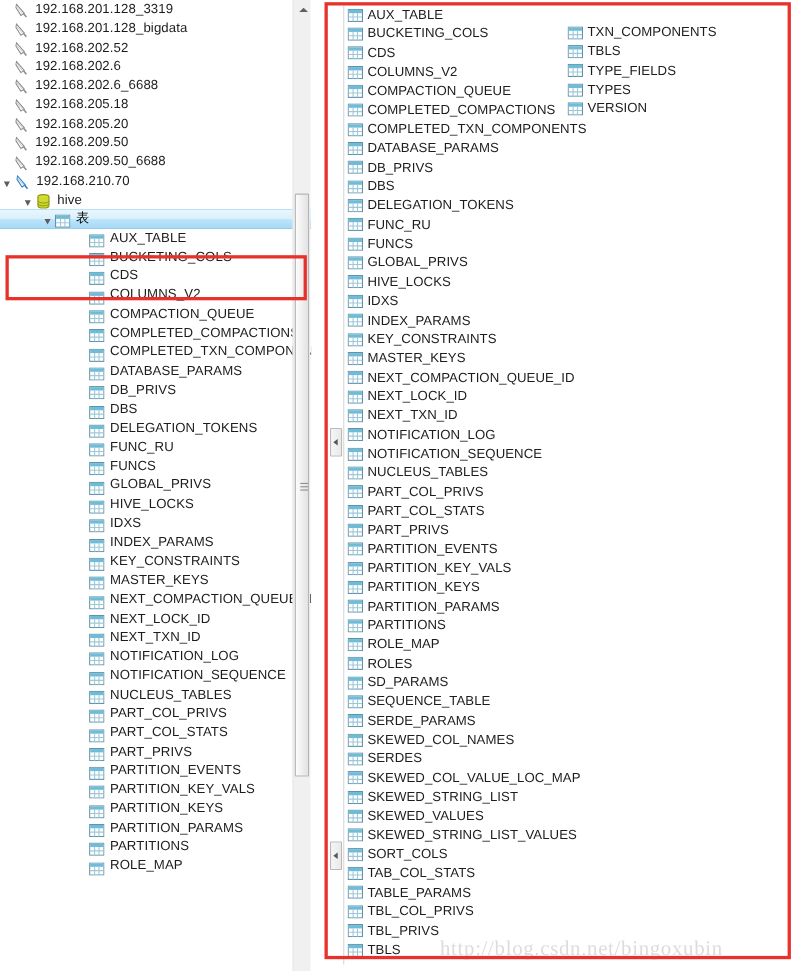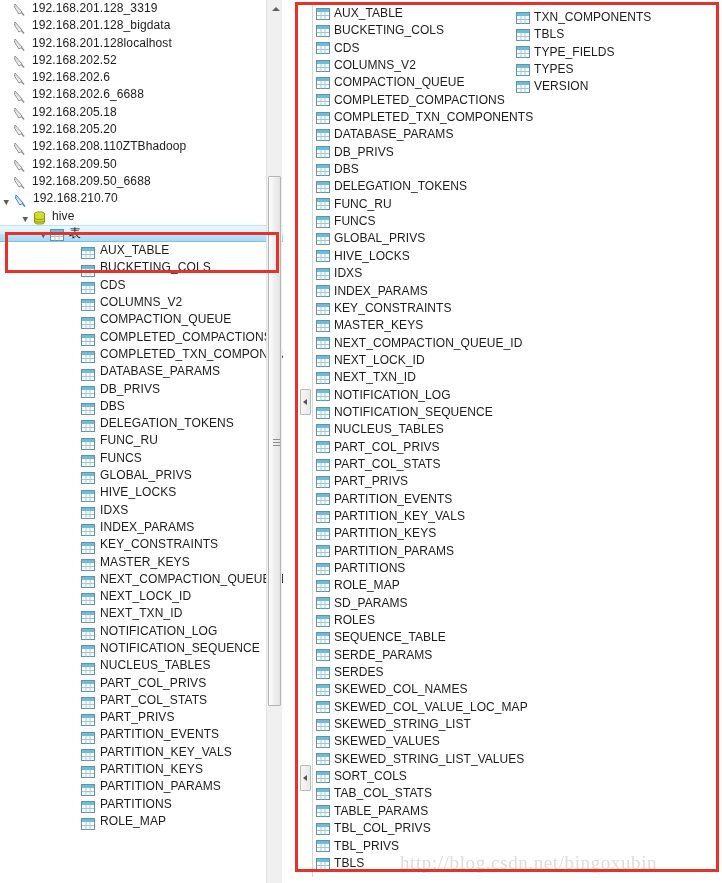--- a/index.html
+++ b/index.html
@@ -104,21 +104,21 @@
     position:absolute;left:2px;top:760px;width:9px;height:24px;
     background:linear-gradient(to right,#f6f6f6,#e9e9e9);
     border:1px solid #b9b9b9;border-radius:1px;
   }
   .rp-splitter2 i{
     position:absolute;left:2px;top:9px;width:0;height:0;
     border-top:3px solid transparent;border-bottom:3px solid transparent;
     border-right:4px solid #555;
   }
   .rp-colA{position:absolute;left:18px;top:0;width:210px;}
-  .rp-colB{position:absolute;left:218px;top:4px;width:200px;}
+  .rp-colB{position:absolute;left:218px;top:16px;width:200px;}
   .rp-row{
     height:17.35px;line-height:17.35px;display:flex;align-items:center;
     white-space:nowrap;
   }
   .rp-row .lbl{font-size:12px;color:#1c1c1c;letter-spacing:0.05px;}
   .rp-row .ic{margin-right:4px;}
 
   
   .watermark{
     position:absolute;left:400px;top:852px;z-index:30;
@@ -161,31 +161,20 @@
         </div>
         <div class="tree-row">
           <span style="flex: 0 0 auto; width: 12px; height: 1px;"></span>
           <span class="ic ic-conn">
             <svg width="15" height="14" viewBox="0 0 15 14">
               <path d="M3 1 L10 9 L7 11 L2.5 4 Z" fill="#ffffff" stroke="#8d8d8d" stroke-width="1"></path>
               <path d="M9.5 9.5 L12 12.5" stroke="#8d8d8d" stroke-width="1.4" fill="none"></path>
               <path d="M2.6 2.4 L8.6 9.4" stroke="#c8c8c8" stroke-width="0.8" fill="none"></path>
             </svg>
           </span>
-          <span class="lbl">192.168.201.128localhost</span>
-        </div>
-        <div class="tree-row">
-          <span style="flex: 0 0 auto; width: 12px; height: 1px;"></span>
-          <span class="ic ic-conn">
-            <svg width="15" height="14" viewBox="0 0 15 14">
-              <path d="M3 1 L10 9 L7 11 L2.5 4 Z" fill="#ffffff" stroke="#8d8d8d" stroke-width="1"></path>
-              <path d="M9.5 9.5 L12 12.5" stroke="#8d8d8d" stroke-width="1.4" fill="none"></path>
-              <path d="M2.6 2.4 L8.6 9.4" stroke="#c8c8c8" stroke-width="0.8" fill="none"></path>
-            </svg>
-          </span>
           <span class="lbl">192.168.202.52</span>
         </div>
         <div class="tree-row">
           <span style="flex: 0 0 auto; width: 12px; height: 1px;"></span>
           <span class="ic ic-conn">
             <svg width="15" height="14" viewBox="0 0 15 14">
               <path d="M3 1 L10 9 L7 11 L2.5 4 Z" fill="#ffffff" stroke="#8d8d8d" stroke-width="1"></path>
               <path d="M9.5 9.5 L12 12.5" stroke="#8d8d8d" stroke-width="1.4" fill="none"></path>
               <path d="M2.6 2.4 L8.6 9.4" stroke="#c8c8c8" stroke-width="0.8" fill="none"></path>
             </svg>
@@ -217,31 +206,20 @@
         <div class="tree-row">
           <span style="flex: 0 0 auto; width: 12px; height: 1px;"></span>
           <span class="ic ic-conn">
             <svg width="15" height="14" viewBox="0 0 15 14">
               <path d="M3 1 L10 9 L7 11 L2.5 4 Z" fill="#ffffff" stroke="#8d8d8d" stroke-width="1"></path>
               <path d="M9.5 9.5 L12 12.5" stroke="#8d8d8d" stroke-width="1.4" fill="none"></path>
               <path d="M2.6 2.4 L8.6 9.4" stroke="#c8c8c8" stroke-width="0.8" fill="none"></path>
             </svg>
           </span>
           <span class="lbl">192.168.205.20</span>
-        </div>
-        <div class="tree-row">
-          <span style="flex: 0 0 auto; width: 12px; height: 1px;"></span>
-          <span class="ic ic-conn">
-            <svg width="15" height="14" viewBox="0 0 15 14">
-              <path d="M3 1 L10 9 L7 11 L2.5 4 Z" fill="#ffffff" stroke="#8d8d8d" stroke-width="1"></path>
-              <path d="M9.5 9.5 L12 12.5" stroke="#8d8d8d" stroke-width="1.4" fill="none"></path>
-              <path d="M2.6 2.4 L8.6 9.4" stroke="#c8c8c8" stroke-width="0.8" fill="none"></path>
-            </svg>
-          </span>
-          <span class="lbl">192.168.208.110ZTBhadoop</span>
         </div>
         <div class="tree-row">
           <span style="flex: 0 0 auto; width: 12px; height: 1px;"></span>
           <span class="ic ic-conn">
             <svg width="15" height="14" viewBox="0 0 15 14">
               <path d="M3 1 L10 9 L7 11 L2.5 4 Z" fill="#ffffff" stroke="#8d8d8d" stroke-width="1"></path>
               <path d="M9.5 9.5 L12 12.5" stroke="#8d8d8d" stroke-width="1.4" fill="none"></path>
               <path d="M2.6 2.4 L8.6 9.4" stroke="#c8c8c8" stroke-width="0.8" fill="none"></path>
             </svg>
           </span>
@@ -1049,71 +1027,71 @@
             <span class="lbl">ROLE_MAP</span>
           </div>
           <div class="rp-row">
             <span class="ic ic-tbl"><svg width="14" height="12" viewBox="0 0 14 12">
                 <rect x="0.5" y="0.5" width="13" height="11" fill="#ffffff" stroke="#5f93ab" stroke-width="1"></rect>
                 <rect x="1" y="1" width="12" height="3" fill="#6fbcd8"></rect>
                 <line x1="5" y1="4" x2="5" y2="11.5" stroke="#9ec8d8" stroke-width="1"></line>
                 <line x1="9" y1="4" x2="9" y2="11.5" stroke="#9ec8d8" stroke-width="1"></line>
                 <line x1="1" y1="7.5" x2="13" y2="7.5" stroke="#9ec8d8" stroke-width="1"></line>
               </svg></span>
+            <span class="lbl">ROLES</span>
+          </div>
+          <div class="rp-row">
+            <span class="ic ic-tbl"><svg width="14" height="12" viewBox="0 0 14 12">
+                <rect x="0.5" y="0.5" width="13" height="11" fill="#ffffff" stroke="#5f93ab" stroke-width="1"></rect>
+                <rect x="1" y="1" width="12" height="3" fill="#6fbcd8"></rect>
+                <line x1="5" y1="4" x2="5" y2="11.5" stroke="#9ec8d8" stroke-width="1"></line>
+                <line x1="9" y1="4" x2="9" y2="11.5" stroke="#9ec8d8" stroke-width="1"></line>
+                <line x1="1" y1="7.5" x2="13" y2="7.5" stroke="#9ec8d8" stroke-width="1"></line>
+              </svg></span>
             <span class="lbl">SD_PARAMS</span>
           </div>
           <div class="rp-row">
             <span class="ic ic-tbl"><svg width="14" height="12" viewBox="0 0 14 12">
                 <rect x="0.5" y="0.5" width="13" height="11" fill="#ffffff" stroke="#5f93ab" stroke-width="1"></rect>
                 <rect x="1" y="1" width="12" height="3" fill="#6fbcd8"></rect>
                 <line x1="5" y1="4" x2="5" y2="11.5" stroke="#9ec8d8" stroke-width="1"></line>
                 <line x1="9" y1="4" x2="9" y2="11.5" stroke="#9ec8d8" stroke-width="1"></line>
                 <line x1="1" y1="7.5" x2="13" y2="7.5" stroke="#9ec8d8" stroke-width="1"></line>
               </svg></span>
-            <span class="lbl">ROLES</span>
-          </div>
-          <div class="rp-row">
-            <span class="ic ic-tbl"><svg width="14" height="12" viewBox="0 0 14 12">
-                <rect x="0.5" y="0.5" width="13" height="11" fill="#ffffff" stroke="#5f93ab" stroke-width="1"></rect>
-                <rect x="1" y="1" width="12" height="3" fill="#6fbcd8"></rect>
-                <line x1="5" y1="4" x2="5" y2="11.5" stroke="#9ec8d8" stroke-width="1"></line>
-                <line x1="9" y1="4" x2="9" y2="11.5" stroke="#9ec8d8" stroke-width="1"></line>
-                <line x1="1" y1="7.5" x2="13" y2="7.5" stroke="#9ec8d8" stroke-width="1"></line>
-              </svg></span>
             <span class="lbl">SEQUENCE_TABLE</span>
           </div>
           <div class="rp-row">
             <span class="ic ic-tbl"><svg width="14" height="12" viewBox="0 0 14 12">
                 <rect x="0.5" y="0.5" width="13" height="11" fill="#ffffff" stroke="#5f93ab" stroke-width="1"></rect>
                 <rect x="1" y="1" width="12" height="3" fill="#6fbcd8"></rect>
                 <line x1="5" y1="4" x2="5" y2="11.5" stroke="#9ec8d8" stroke-width="1"></line>
                 <line x1="9" y1="4" x2="9" y2="11.5" stroke="#9ec8d8" stroke-width="1"></line>
                 <line x1="1" y1="7.5" x2="13" y2="7.5" stroke="#9ec8d8" stroke-width="1"></line>
               </svg></span>
             <span class="lbl">SERDE_PARAMS</span>
           </div>
           <div class="rp-row">
             <span class="ic ic-tbl"><svg width="14" height="12" viewBox="0 0 14 12">
                 <rect x="0.5" y="0.5" width="13" height="11" fill="#ffffff" stroke="#5f93ab" stroke-width="1"></rect>
                 <rect x="1" y="1" width="12" height="3" fill="#6fbcd8"></rect>
                 <line x1="5" y1="4" x2="5" y2="11.5" stroke="#9ec8d8" stroke-width="1"></line>
                 <line x1="9" y1="4" x2="9" y2="11.5" stroke="#9ec8d8" stroke-width="1"></line>
                 <line x1="1" y1="7.5" x2="13" y2="7.5" stroke="#9ec8d8" stroke-width="1"></line>
               </svg></span>
+            <span class="lbl">SKEWED_COL_NAMES</span>
+          </div>
+          <div class="rp-row">
+            <span class="ic ic-tbl"><svg width="14" height="12" viewBox="0 0 14 12">
+                <rect x="0.5" y="0.5" width="13" height="11" fill="#ffffff" stroke="#5f93ab" stroke-width="1"></rect>
+                <rect x="1" y="1" width="12" height="3" fill="#6fbcd8"></rect>
+                <line x1="5" y1="4" x2="5" y2="11.5" stroke="#9ec8d8" stroke-width="1"></line>
+                <line x1="9" y1="4" x2="9" y2="11.5" stroke="#9ec8d8" stroke-width="1"></line>
+                <line x1="1" y1="7.5" x2="13" y2="7.5" stroke="#9ec8d8" stroke-width="1"></line>
+              </svg></span>
             <span class="lbl">SERDES</span>
-          </div>
-          <div class="rp-row">
-            <span class="ic ic-tbl"><svg width="14" height="12" viewBox="0 0 14 12">
-                <rect x="0.5" y="0.5" width="13" height="11" fill="#ffffff" stroke="#5f93ab" stroke-width="1"></rect>
-                <rect x="1" y="1" width="12" height="3" fill="#6fbcd8"></rect>
-                <line x1="5" y1="4" x2="5" y2="11.5" stroke="#9ec8d8" stroke-width="1"></line>
-                <line x1="9" y1="4" x2="9" y2="11.5" stroke="#9ec8d8" stroke-width="1"></line>
-                <line x1="1" y1="7.5" x2="13" y2="7.5" stroke="#9ec8d8" stroke-width="1"></line>
-              </svg></span>
-            <span class="lbl">SKEWED_COL_NAMES</span>
           </div>
           <div class="rp-row">
             <span class="ic ic-tbl"><svg width="14" height="12" viewBox="0 0 14 12">
                 <rect x="0.5" y="0.5" width="13" height="11" fill="#ffffff" stroke="#5f93ab" stroke-width="1"></rect>
                 <rect x="1" y="1" width="12" height="3" fill="#6fbcd8"></rect>
                 <line x1="5" y1="4" x2="5" y2="11.5" stroke="#9ec8d8" stroke-width="1"></line>
                 <line x1="9" y1="4" x2="9" y2="11.5" stroke="#9ec8d8" stroke-width="1"></line>
                 <line x1="1" y1="7.5" x2="13" y2="7.5" stroke="#9ec8d8" stroke-width="1"></line>
               </svg></span>
             <span class="lbl">SKEWED_COL_VALUE_LOC_MAP</span>

